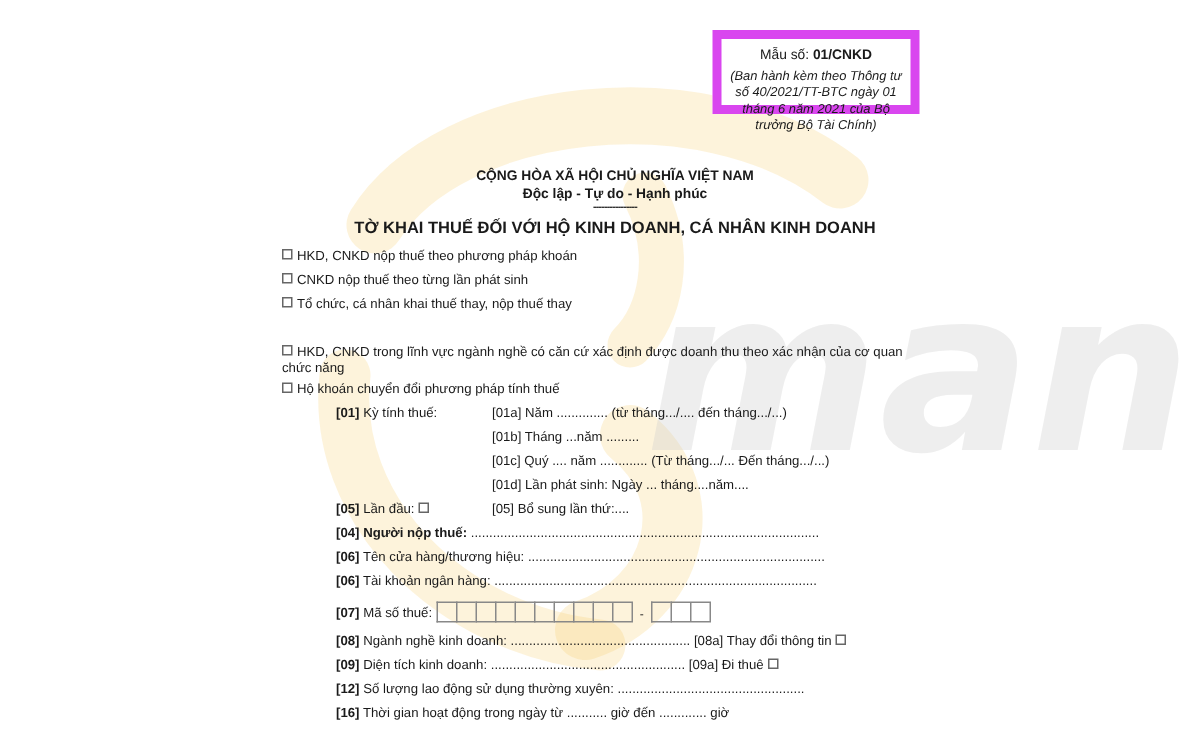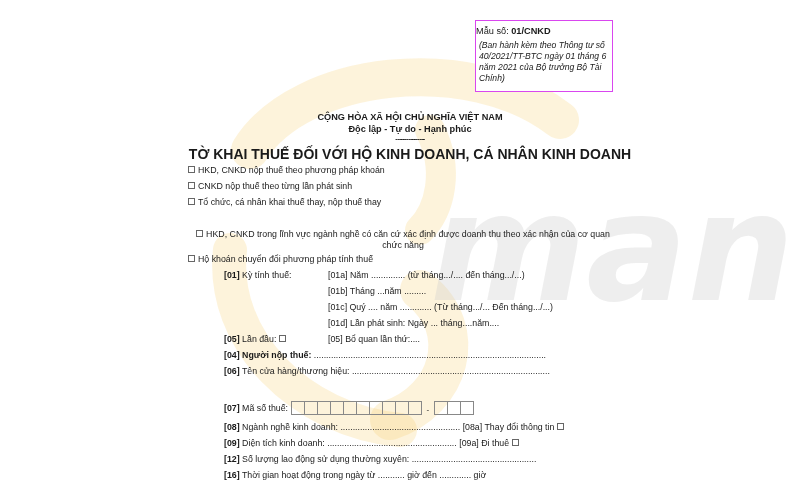--- a/index.html
+++ b/index.html
@@ -4,35 +4,35 @@
 <style>
   html, body { margin: 0; padding: 0; }
   body {
     width: 800px; height: 500px; background: #ffffff; position: relative; overflow: hidden;
     font-family: "Liberation Sans", sans-serif; color: #1a1a1a;
   }
   .watermark { position: absolute; left: 0; top: 0; width: 800px; height: 500px; pointer-events: none; z-index: 0; }
   .page { position: absolute; left: 0; top: 0; width: 800px; height: 500px; z-index: 1; }
 
   .form-box {
-    position: absolute; left: 475px; top: 20px; width: 138px; height: 72px;
-    border: 1px solid #d946ef; background: #fff; font-size: 8.6px; line-height: 11px;
+    position: absolute; left: 475px; top: 20px; width: 138px; height: 56px;
+    border: 6px solid #d946ef; background: #fff; text-align: center; font-size: 8.6px; line-height: 11px;
     padding-top: 5px; box-sizing: border-box;
   }
   .form-box .num { font-size: 9.2px; margin-bottom: 3px; }
   .form-box .num b { font-weight: bold; }
   .form-box .issued { font-style: italic; padding: 0 3px; }
 
   .center { position: absolute; left: 180px; width: 460px; text-align: center; font-weight: bold; }
   .h1 { top: 112px; font-size: 9.2px; }
   .h2 { top: 124px; font-size: 9.2px; }
   .h-sep { top: 135px; font-size: 7px; letter-spacing: -0.5px; line-height: 8px; }
-  .title { top: 146px; font-size: 14px; }
+  .title { top: 146px; font-size: 11px; }
 
-  .row { position: absolute; left: 188px; font-size: 8.8px; white-space: nowrap; line-height: 11px; text-align: center; }
+  .row { position: absolute; left: 188px; font-size: 8.8px; white-space: nowrap; line-height: 11px; }
   .row .code { font-weight: bold; padding-left: 36px; }
   .cb { display: inline-block; width: 5px; height: 5px; border: 1px solid #666; vertical-align: middle; margin-right: 3px; position: relative; top: -1px; }
   .cb.after { margin-left: 3px; margin-right: 0; }
   .col2 { position: absolute; left: 328px; font-size: 8.8px; white-space: nowrap; line-height: 11px; }
   .wrap { white-space: normal; width: 430px; }
 
   .mst { display: inline-flex; vertical-align: middle; position: relative; top: -1px; }
   .mst .cell { width: 12px; height: 12px; border: 1px solid #888; border-right: none; box-sizing: content-box; }
   .mst .cell:last-child { border-right: 1px solid #888; }
   .mst-sep { display: inline-block; margin: 0 5px; vertical-align: middle; font-size: 8px; }
@@ -68,24 +68,25 @@
   <div class="row wrap" style="top:229px"><span class="cb"></span><span>HKD, CNKD trong lĩnh vực ngành nghề có căn cứ xác định được doanh thu theo xác nhận của cơ quan chức năng</span></div>
   <div class="row" style="top:254px"><span class="cb"></span><span>Hộ khoán chuyển đổi phương pháp tính thuế</span></div>
 
   <div class="row" style="top:270px"><span class="code">[01]</span><span> Kỳ tính thuế:</span></div>
   <div class="col2" style="top:270px">[01a] Năm .............. (từ tháng.../.... đến tháng.../...)</div>
   <div class="col2" style="top:286px">[01b] Tháng ...năm .........</div>
   <div class="col2" style="top:302px">[01c] Quý .... năm ............. (Từ tháng.../... Đến tháng.../...)</div>
   <div class="col2" style="top:318px">[01d] Lần phát sinh: Ngày ... tháng....năm....</div>
 
   <div class="row" style="top:334px"><span class="code">[05]</span><span> Lần đầu:</span><span class="cb after"></span></div>
-  <div class="col2" style="top:334px"><span class="code">[05]</span><span> Bổ quan lần thứ:....</span></div>
+  <div class="col2" style="top:334px"><span class="code">[05]</span><span> Bổ sung lần thứ:....</span></div>
 
   <div class="row" style="top:350px"><span class="code">[04]</span><b> Người nộp thuế:</b><span> ...............................................................................................</span></div>
   <div class="row" style="top:366px"><span class="code">[06]</span><span> Tên cửa hàng/thương hiệu:</span><span> .................................................................................</span></div>
+  <div class="row" style="top:382px"><span class="code">[06]</span><span> Tài khoản ngân hàng:</span><span> ........................................................................................</span></div>
 
   <div class="row" style="top:402px">
     <span class="code">[07]</span><span> Mã số thuế:</span>
     <span class="mst">
       <span class="cell"></span>
         <span class="cell"></span>
         <span class="cell"></span>
         <span class="cell"></span>
         <span class="cell"></span>
         <span class="cell"></span>

